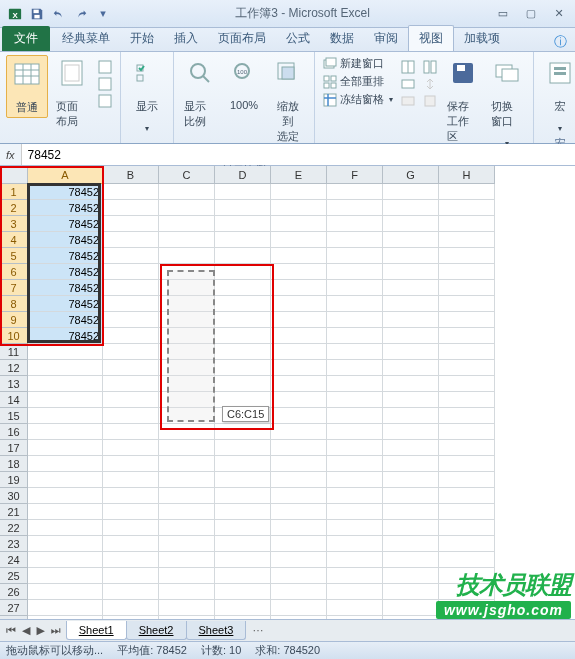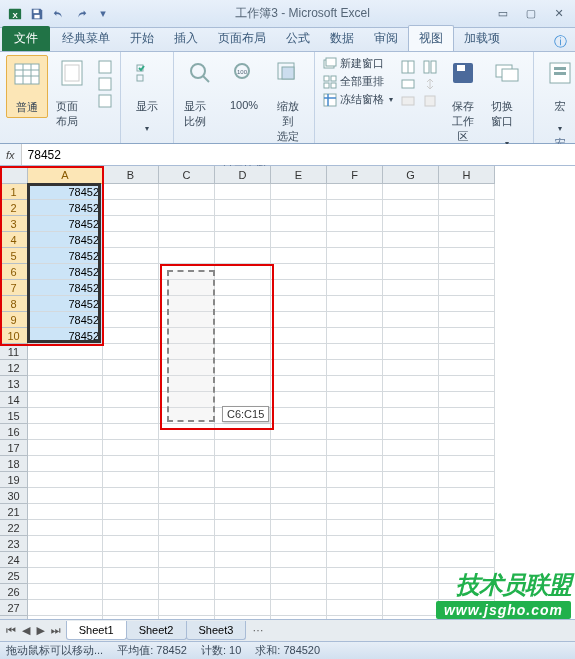--- a/index.html
+++ b/index.html
@@ -63,21 +63,21 @@
 
 .sel-border { position: absolute; border: 3px solid #333; pointer-events: none; }
 .red-box { position: absolute; border: 2px solid #e00000; pointer-events: none; }
 .drag-outline { position: absolute; border: 2px dashed #888; background: rgba(230,230,230,0.3); }
 .drag-hint { position: absolute; background: #fff; border: 1px solid #999; font-size: 11px; padding: 1px 4px; color: #333; box-shadow: 1px 1px 2px rgba(0,0,0,0.2); }
 
 
 .sheet-bar { position: absolute; left: 0; bottom: 18px; height: 22px; width: 100%; background: #e7ecf0; border-top: 1px solid #a9bcd6; display: flex; align-items: center; font-size: 11px; }
 .sheet-nav { display: flex; gap: 2px; padding: 0 4px; }
 .sheet-nav span { cursor: pointer; color: #555; padding: 0 2px; }
-.sheet-tab { padding: 3px 12px; border: 1px solid #a9bcd6; border-top: none; background: #dce6f0; cursor: pointer; border-radius: 0 0 3px 3px; margin-left: -1px; }
+.sheet-tab { padding: 3px 12px; border: 1px solid #a9bcd6; border-top: none; background: #dce6f0; cursor: pointer; border-radius: 0 0 3px 3px; margin-left: -1px; text-decoration: underline; }
 .sheet-tab.active { background: #fff; }
 .sheet-add { padding: 0 6px; cursor: pointer; color: #666; }
 .hscroll { flex: 1; height: 16px; margin: 0 4px; background: #e7ecf0; position: relative; }
 
 
 .status-bar { position: absolute; left: 0; bottom: 0; height: 18px; width: 100%; background: linear-gradient(#e6eef7,#d2e0ef); border-top: 1px solid #a9bcd6; display: flex; align-items: center; font-size: 11px; color: #3b4a5a; padding: 0 6px; gap: 14px; }
 .status-bar .stat { white-space: nowrap; }
 
 
 .watermark { position: absolute; right: 4px; bottom: 40px; text-align: right; pointer-events: none; z-index: 100; }
@@ -288,21 +288,21 @@
             </svg>
           </div>
       </div>
       <div class="rbtn">
         <div class="ricon">
             <svg viewBox="0 0 28 28">
               <rect x="4" y="4" width="20" height="20" fill="#4b6a9b" rx="2"></rect>
               <rect x="8" y="6" width="8" height="6" fill="#fff"></rect>
             </svg>
           </div>
-        <span style="white-space:pre-line;text-align:center">保存
+        <span style="white-space:pre-line;">保存
 工作区</span>
       </div>
       <div class="rbtn">
         <div class="ricon">
             <svg viewBox="0 0 28 28">
               <rect x="3" y="6" width="16" height="12" fill="#fff" stroke="#8aa"></rect>
               <rect x="9" y="10" width="16" height="12" fill="#fff" stroke="#8aa"></rect>
             </svg>
           </div>
         <span>切换窗口</span>

